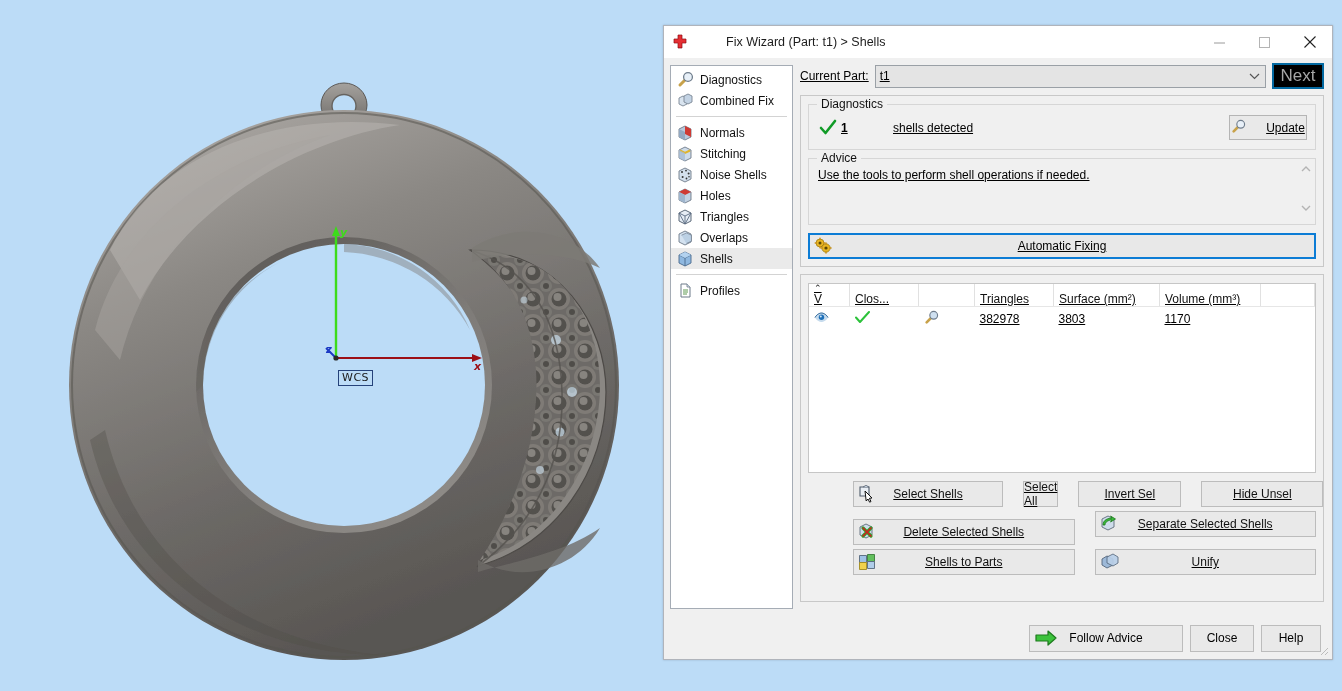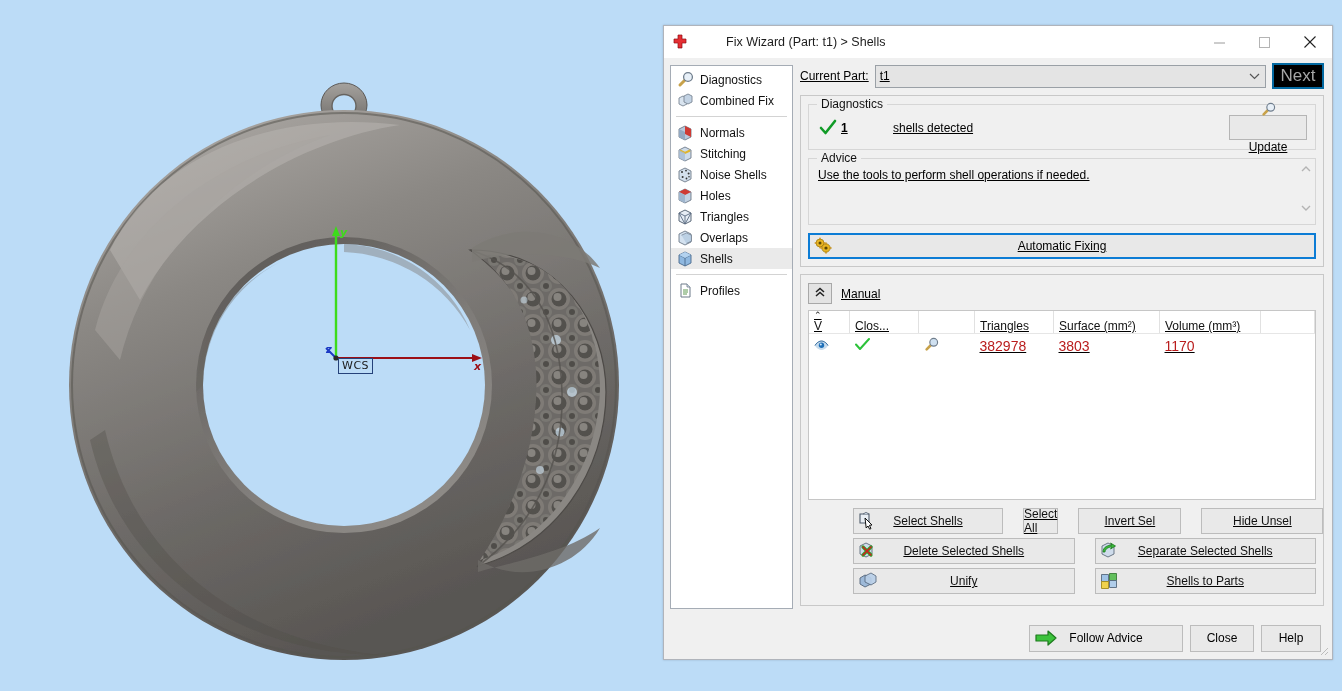--- a/index.html
+++ b/index.html
@@ -7,21 +7,21 @@
     width:1342px;height:691px;overflow:hidden;
     background:#bcdcf7;
     font-family:"Liberation Sans", sans-serif;
     font-size:12px;color:#000;
     -webkit-font-smoothing:antialiased;
   }
   
   #viewport{position:absolute;left:0;top:0;width:1342px;height:691px;background:#bcdcf7;}
   #model-svg{position:absolute;left:0;top:0;}
   .wcs-label{
-    position:absolute;left:338px;top:358px;
+    position:absolute;left:338px;top:370px;
     border:1px solid #25427a;background:#bcdcf7;
     font-family:"DejaVu Sans", sans-serif;font-size:11px;line-height:12px;
     padding:1px 3px;color:#1a1a1a;letter-spacing:.5px;
   }
   .axis-letter{position:absolute;font-family:"DejaVu Sans",sans-serif;font-size:11px;font-weight:bold;font-style:italic;}
 
   
   #dialog{
     position:absolute;left:663px;top:25px;width:668px;height:633px;
     background:#f0f0f0;border:1px solid #b0b4bb;
@@ -72,21 +72,21 @@
   .group{border:1px solid #d6d6d6;background:#f0f0f0;position:relative;margin-bottom:8px;}
   .group > .legend{
     position:absolute;top:-8px;left:8px;background:#f0f0f0;padding:0 4px;font-size:12px;color:#111;
   }
   .diag-inner{display:flex;align-items:center;padding:10px 8px 9px 10px;gap:0;}
   .check-big{width:18px;height:18px;flex:0 0 auto;}
   .diag-count{font-size:12px;font-weight:bold;margin-left:4px;width:52px;}
   .diag-msg{font-size:12px;flex:1 1 auto;}
   .btn-update{
     width:76px;height:23px;background:#e9e9e9;border:1px solid #b5b5b5;
-    display:flex;align-items:center;justify-content:center;gap:20px;font-size:12px;flex-direction:column;
+    display:flex;align-items:center;justify-content:center;gap:20px;font-size:12px;
   }
   .advice-inner{padding:9px 8px 8px 9px;height:48px;position:relative;}
   .advice-text{font-size:12px;}
   .advice-scroll{position:absolute;right:2px;top:2px;width:14px;height:55px;display:flex;flex-direction:column;justify-content:space-between;}
   .sbarrow{height:16px;display:flex;align-items:center;justify-content:center;}
 
   .autofix{
     height:22px;border:2px solid #0c7cd5;background:#e8e8e8;
     display:flex;align-items:center;position:relative;
   }
@@ -102,21 +102,21 @@
   .manual-title{font-size:12px;}
   .table-wrap{
     background:#fff;border:1px solid #c6c6c6;height:188px;overflow:hidden;margin-bottom:8px;
   }
   table.shells{border-collapse:collapse;width:100%;table-layout:fixed;}
   table.shells th{
     font-weight:normal;font-size:12px;text-align:left;
     border-right:1px solid #e1e1e1;border-bottom:1px solid #e6e6e6;
     height:22px;padding:0 5px;background:#fff;vertical-align:bottom;color:#111;
   }
-  table.shells td{font-size:14px;padding:0 5px;height:23px;vertical-align:middle;color:#b91c1c;}
+  table.shells td{font-size:12px;padding:0 5px;height:23px;vertical-align:middle;color:#000000;}
   th.c-v{width:30px;} th.c-clos{width:58px;} th.c-mag{width:45px;}
   th.c-tri{width:68px;} th.c-surf{width:95px;} th.c-vol{width:90px;} th.c-rest{border-right:none;}
   .sortcaret{display:block;height:7px;line-height:7px;font-size:9px;}
 
   .btnrow{display:flex;gap:20px;margin-bottom:4px;padding-left:45px;}
   .gbtn{
     height:24px;background:#e9e9e9;border:1px solid #bcbcbc;
     display:flex;align-items:center;justify-content:center;position:relative;font-size:12px;color:#111;
   }
   .gbtn .bico{position:absolute;left:4px;top:2px;width:19px;height:19px;}
@@ -469,31 +469,20 @@
                 <rect x="6.4" y="10.3" width="2.2" height="1.4"></rect>
                   <rect x="15.4" y="10.3" width="2.2" height="1.4"></rect>
               </g>
             </svg>
           </span>
           <span class="lbl">Automatic Fixing</span>
         </div>
       </div>
 
       <div class="panel" style="flex:1 1 auto;display:flex;flex-direction:column;">
-        <div class="manual-head">
-          <div class="collapse-btn">
-            <span>
-              <svg width="12" height="12" viewBox="0 0 12 12">
-                <path d="M2 6l4-3.6L10 6" fill="none" stroke="#222" stroke-width="1.5"></path>
-                <path d="M2 10l4-3.6L10 10" fill="none" stroke="#222" stroke-width="1.5"></path>
-              </svg>
-            </span>
-          </div>
-          <span class="manual-title">Manual</span>
-        </div>
 
         <div class="table-wrap">
           <table class="shells">
             <thead>
               <tr>
                 <th class="c-v">
                   <span class="sortcaret">⌃</span>
                   <span>V</span>
                 </th>
                 <th class="c-clos">
@@ -566,21 +555,21 @@
           </div>
           <div class="gbtn" style="flex:0 0 101px;">
             <span>Invert Sel</span>
           </div>
           <div class="gbtn" style="flex:0 0 120px;">
             <span>Hide Unsel</span>
           </div>
         </div>
 
         <div class="btnrow">
-          <div class="gbtn" style="flex:1 1 50%;">
+          <div class="gbtn" style="flex:1 1 50%;margin-top:8px;">
             <span class="bico">
               <svg width="19" height="19" viewBox="0 0 19 19">
                 <path d="M2 5l6-3 6 3v8l-6 3-6-3z" fill="#cfdceb" stroke="#5f6c7b" stroke-width="0.9"></path>
                 <path d="M5 6l8 8M13 6l-8 8" stroke="#2aa52a" stroke-width="3.2" stroke-linecap="round"></path>
                 <path d="M5 6l8 8M13 6l-8 8" stroke="#d01f1f" stroke-width="1.6" stroke-linecap="round"></path>
               </svg>
             </span>
             <span>Delete Selected Shells</span>
           </div>
           <div class="gbtn" style="flex:1 1 50%;">
@@ -588,39 +577,39 @@
               <svg width="19" height="19" viewBox="0 0 19 19">
                 <path d="M2 5l6-3 6 3v8l-6 3-6-3z" fill="#cfdceb" stroke="#5f6c7b" stroke-width="0.9"></path>
                 <path d="M3 11c0-5 5-7 9-7l-1.5-2 5 3-5 3 1.5-2c-3 0-7 1.6-7 5z" fill="#3bb83b" stroke="#1c7a1c" stroke-width="0.8"></path>
               </svg>
             </span>
             <span>Separate Selected Shells</span>
           </div>
         </div>
 
         <div class="btnrow">
-          <div class="gbtn" style="flex:1 1 50%;">
-            <span class="bico">
-              <svg width="19" height="19" viewBox="0 0 19 19">
-                <path d="M2 7l5-3 6 3v6l-6 3-5-3z" fill="#9db9d8" stroke="#54657a" stroke-width="0.9"></path>
-                <path d="M7 5l6-3 5 3v6l-5 3-6-3z" fill="#b9cfe8" stroke="#54657a" stroke-width="0.9" opacity="0.92"></path>
-              </svg>
-            </span>
-            <span>Unify</span>
-          </div>
           <div class="gbtn" style="flex:1 1 50%;">
             <span class="bico">
               <svg width="19" height="19" viewBox="0 0 19 19">
                 <path d="M1.5 3.5h7v7h-7z" fill="#9fc2e5" stroke="#56687c" stroke-width="0.9"></path>
                 <path d="M9.5 2.5h7v7h-7z" fill="#62bf5c" stroke="#3b7a39" stroke-width="0.9"></path>
                 <path d="M1.5 10.5h7v7h-7z" fill="#f0d24c" stroke="#a08a1c" stroke-width="0.9"></path>
                 <path d="M9.5 9.5h7v7h-7z" fill="#b0cde9" stroke="#56687c" stroke-width="0.9"></path>
               </svg>
             </span>
             <span>Shells to Parts</span>
+          </div>
+          <div class="gbtn" style="flex:1 1 50%;">
+            <span class="bico">
+              <svg width="19" height="19" viewBox="0 0 19 19">
+                <path d="M2 7l5-3 6 3v6l-6 3-5-3z" fill="#9db9d8" stroke="#54657a" stroke-width="0.9"></path>
+                <path d="M7 5l6-3 5 3v6l-5 3-6-3z" fill="#b9cfe8" stroke="#54657a" stroke-width="0.9" opacity="0.92"></path>
+              </svg>
+            </span>
+            <span>Unify</span>
           </div>
         </div>
       </div>
 
     </div>
   </div>
 
   <div class="footer">
     <div class="fbtn" style="width:152px;">
       <span style="position:absolute;left:5px;top:3px;">

